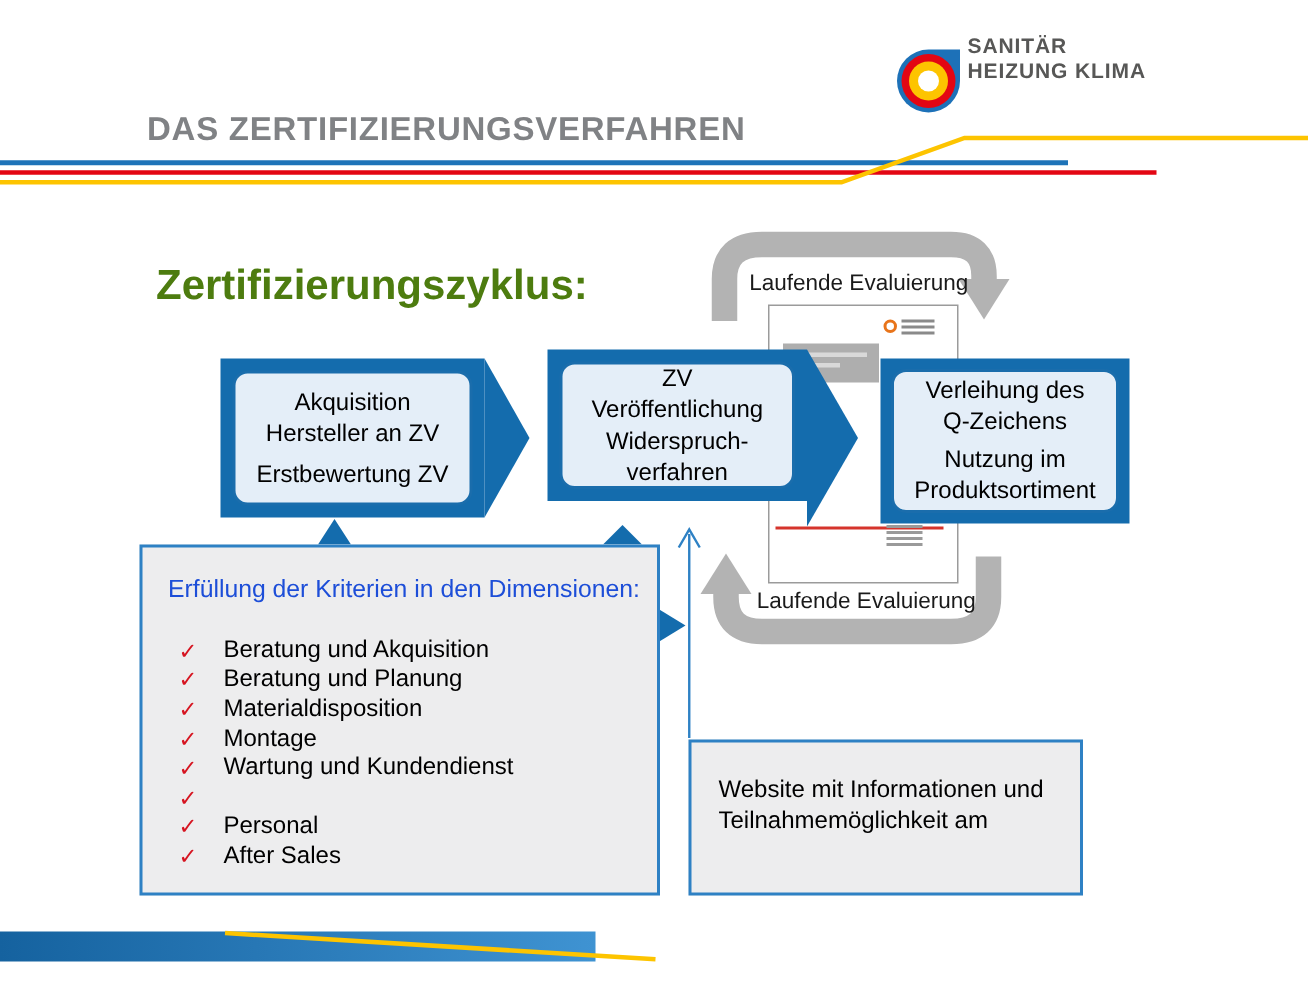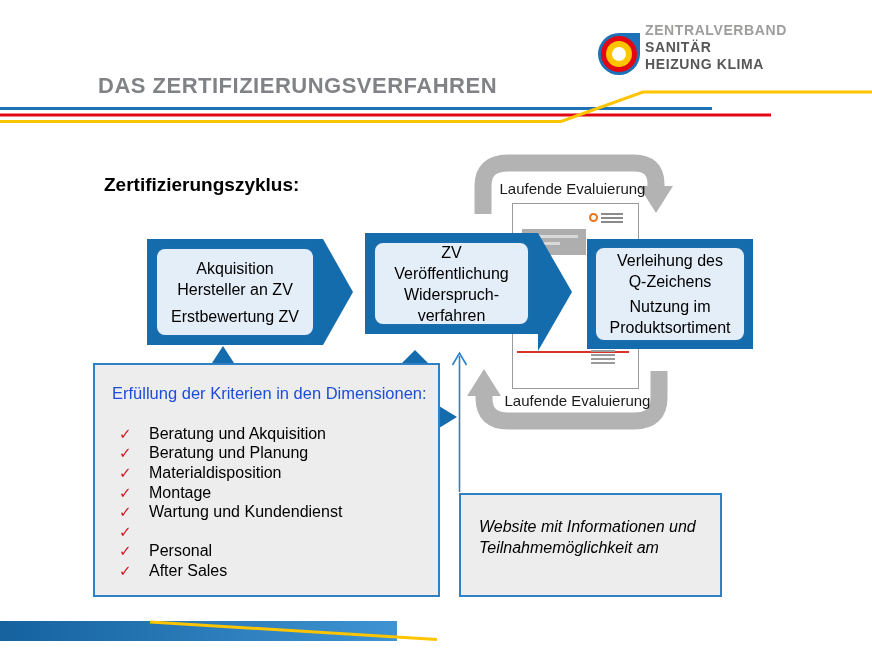--- a/index.html
+++ b/index.html
@@ -12,21 +12,21 @@
   .logo-text{right:14px;top:22px;text-align:left;line-height:17px;font-weight:bold;}
   .logo-text .l1{font-size:14px;color:#9d9d9c;letter-spacing:.6px;}
   .logo-text .l2,.logo-text .l3{font-size:14px;color:#575756;letter-spacing:.6px;}
   .logo-mark{left:598px;top:33px;width:42px;height:42px;}
   .drop{position:absolute;inset:0;background:#1d71b8;border-radius:50% 0 50% 50%;}
   .ring-red{position:absolute;inset:3px;background:#e30613;border-radius:50%;}
   .ring-yellow{position:absolute;inset:8px;background:#fdc400;border-radius:50%;}
   .ring-white{position:absolute;inset:14px;background:#ffffff;border-radius:50%;}
   .page-title{left:98px;top:73px;font-size:22px;font-weight:bold;color:#808285;letter-spacing:.5px;}
   
-  .cycle-heading{left:104px;top:174px;font-size:19px;font-weight:bold;color:#000000;}
+  .cycle-heading{left:104px;top:174px;font-size:28px;font-weight:bold;color:#4d7c0f;}
   
   .flowbox{background:#146cad;}
   .flowbox .inner{
     position:absolute;inset:8px;background:#e4eef8;border:2px solid #1a6dac;border-radius:10px;
     display:flex;flex-direction:column;justify-content:center;align-items:center;
     font-size:16px;line-height:21px;text-align:center;color:#000;
   }
   .tip{width:0;height:0;}
   .arrow-label{font-size:15px;color:#1a1a1a;text-align:center;}
   
@@ -36,21 +36,21 @@
   }
   .criteria-title{margin:19px 0 0 17px;font-size:16.5px;color:#1d4ed8;}
   .criteria-list{margin:21px 0 0 24px;}
   .crit-row{display:flex;align-items:center;height:19.6px;font-size:16px;}
   .crit-check{width:30px;color:#d61420;font-weight:bold;font-size:15px;}
   
   .website-box{
     left:459px;top:493px;width:263px;height:104px;background:#ededee;
     border:2px solid #2e81c4;box-sizing:border-box;
   }
-  .website-text{margin:21px 0 0 18px;font-size:16px;line-height:21px;color:#000;font-style:italic;}
+  .website-text{margin:21px 0 0 18px;font-size:16px;line-height:21px;color:#000;}
   
   .doc-page{left:512px;top:203px;width:125px;height:184px;background:#fff;border:1px solid #9b9b9b;z-index:1;}
   .doc-band{position:absolute;left:9px;top:25px;width:64px;height:26px;background:#aeaeae;}
   .doc-band .bl{position:absolute;left:4px;height:3px;background:#d9d9d9;}
   .doc-minilogo{position:absolute;left:76px;top:9px;width:9px;height:9px;border:2px solid #e8741a;border-radius:50%;box-sizing:border-box;}
   .doc-minitext{position:absolute;left:88px;top:9px;width:22px;}
   .doc-minitext div{height:2px;background:#8a8a8a;margin-bottom:2px;}
   .doc-line{position:absolute;background:#b5b5b5;height:2px;}
   .doc-redline{position:absolute;left:4px;top:147px;width:112px;height:2px;background:#d5342c;}
   .doc-smalltext{position:absolute;left:78px;top:146px;width:24px;}
@@ -64,21 +64,20 @@
 
 <div class="slide">
 
   <div class="abs logo-mark">
     <div class="drop"></div>
     <div class="ring-red"></div>
     <div class="ring-yellow"></div>
     <div class="ring-white"></div>
   </div>
   <div class="abs logo-text" style="left:645px;">
-    <div class="l1">ZENTRALVERBAND</div>
     <div class="l2">SANITÄR</div>
     <div class="l3">HEIZUNG KLIMA</div>
   </div>
 
   <div class="abs page-title">DAS ZERTIFIZIERUNGSVERFAHREN</div>
 
   <div class="abs cycle-heading">Zertifizierungszyklus:</div>
 
   <div class="abs doc-page">
     <div class="doc-minilogo"></div>

